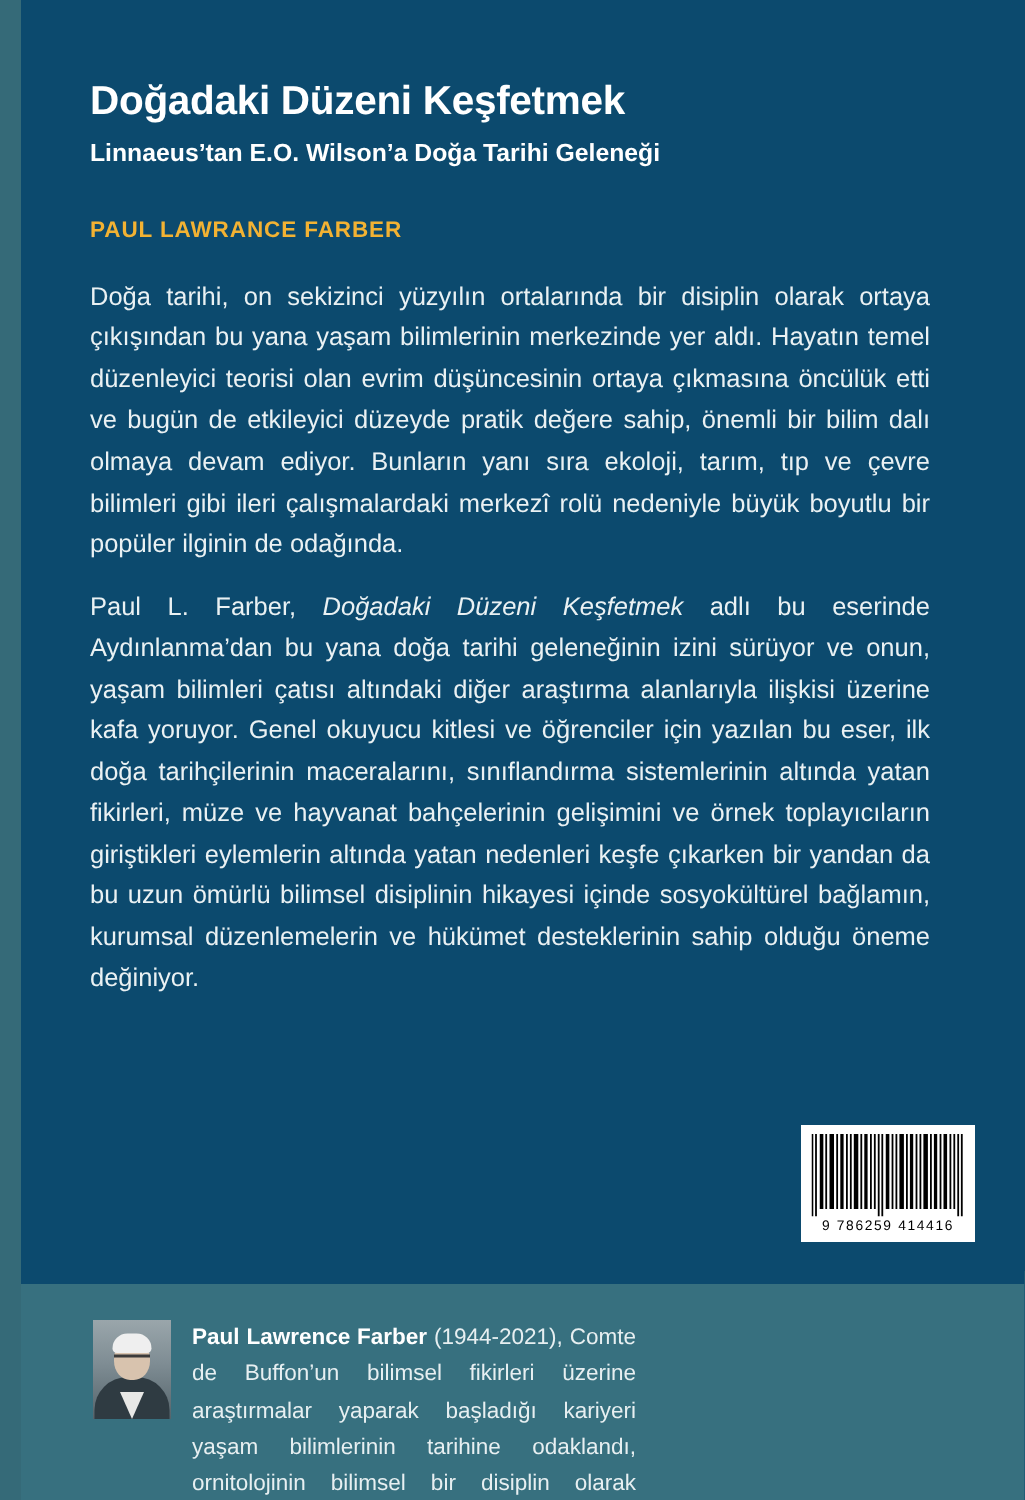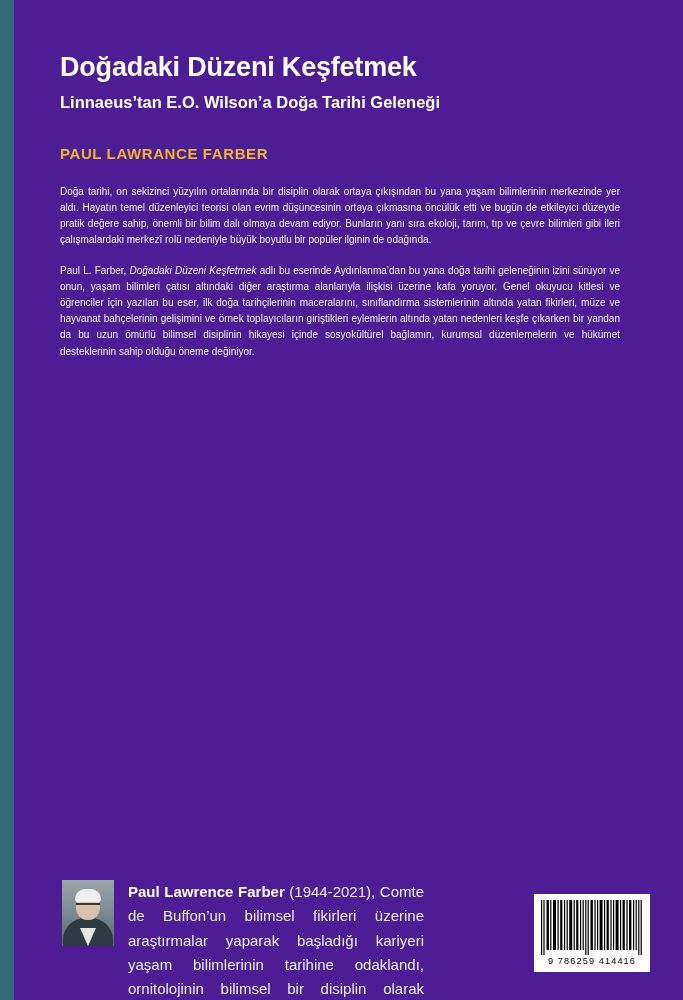--- a/index.html
+++ b/index.html
@@ -11,22 +11,22 @@
     height: 1000px;
     background: #37707f;
     font-family: "Liberation Sans", sans-serif;
     -webkit-font-smoothing: antialiased;
     overflow: hidden;
   }
 
   .cover {
     position: relative;
     width: 683px;
-    height: 1000px;
-    background: #4c1d95;
+    height: 856px;
+    background: #0c4a6e;
     box-sizing: border-box;
   }
 
   
   .spine-edge {
     position: absolute;
     left: 0; top: 0;
     width: 14px; height: 1000px;
     background: #356a78;
   }
@@ -58,21 +58,21 @@
   .author {
     color: #f2b233;
     font-size: 15px;
     font-weight: bold;
     letter-spacing: 0.6px;
     margin: 12px 0 22px 0;
   }
 
   .blurb p {
     color: #eaf1f3;
-    font-size: 10px;
+    font-size: 17px;
     line-height: 1.62;
     margin: 0 0 14px 0;
     text-align: justify;
   }
   .blurb p:last-child { margin-bottom: 0; }
 
   .blurb em {
     font-style: italic;
   }
 

